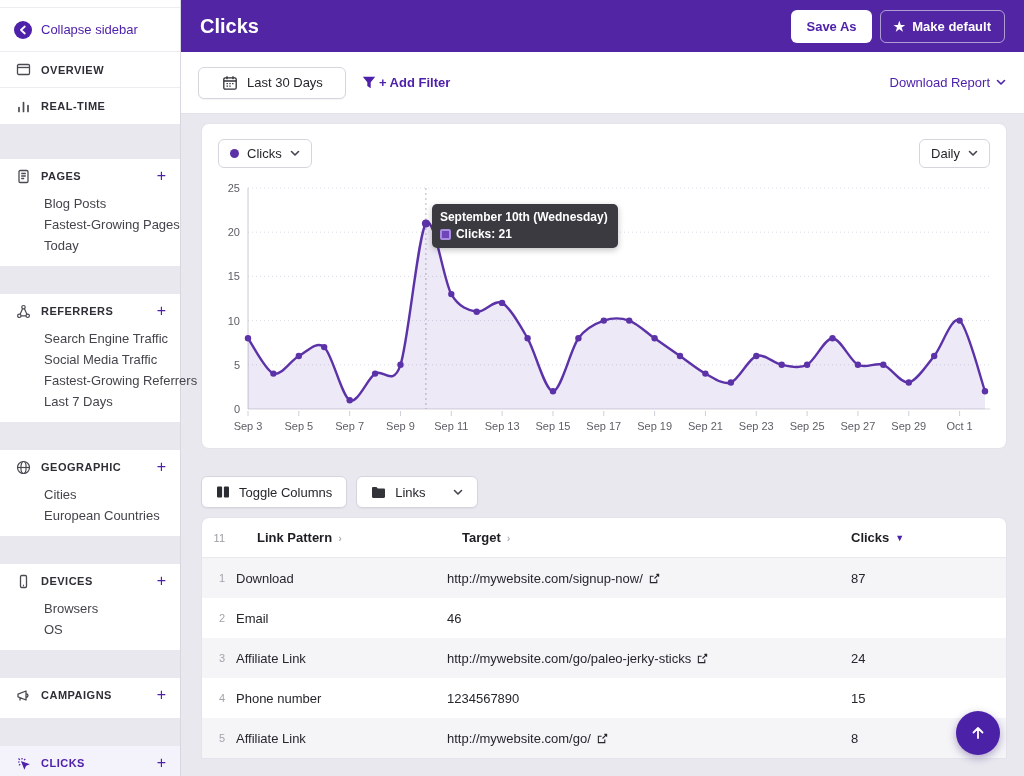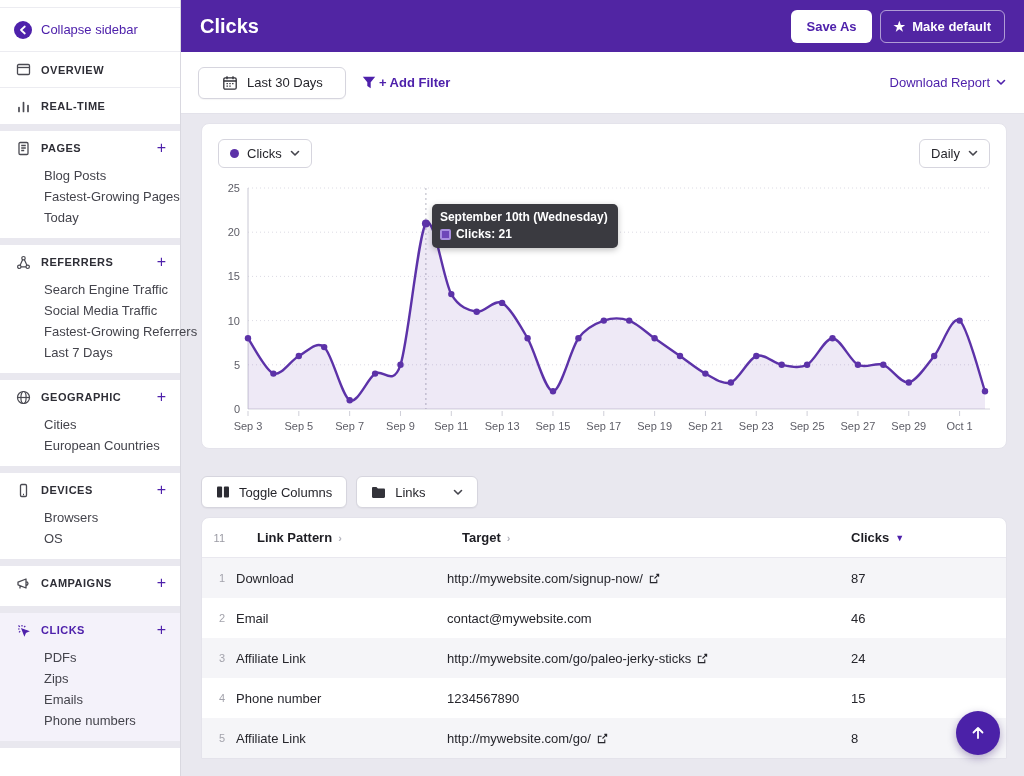--- a/index.html
+++ b/index.html
@@ -9,21 +9,21 @@
 
   
   .sidebar { width:181px; flex:0 0 181px; background:#e9e8ef; border-right:1px solid #d9d8e0; display:flex; flex-direction:column; }
   .side-block { background:#fff; margin-bottom:7px; }
   .side-spacer { height:8px; border-bottom:1px solid #ececf1; }
   .side-row { display:flex; align-items:center; gap:9px; padding:0 14px; height:36px; border-bottom:1px solid #ececf1; cursor:pointer; }
   .side-row:last-child { border-bottom:none; }
   .collapse-row { height:44px; color:#4e21ab; font-size:13px; }
   .nav-row { font-size:11px; font-weight:bold; letter-spacing:.5px; color:#2e2e36; }
   .s-icon { width:18px; height:16px; display:inline-flex; align-items:center; justify-content:center; flex:0 0 18px; }
-  .side-section { background:#fff; margin-bottom:7px; }
+  .side-section { background:#fff; margin-bottom:7px;margin-top:28px; }
   .side-section.active { background:#f4f2fa; }
   .section-head { display:flex; align-items:center; gap:9px; padding:0 14px; height:34px; cursor:pointer; }
   .section-head .s-label { font-size:11px; font-weight:bold; letter-spacing:.5px; color:#2e2e36; flex:1; }
   .side-section.active .s-label { color:#4e21ab; }
   .s-plus { color:#4e21ab; font-size:16px; line-height:1; font-weight:normal; cursor:pointer; }
   .s-items { padding-bottom:10px; }
   .s-item { font-size:13px; color:#44444c; padding-left:44px; height:21px; line-height:21px; cursor:pointer; white-space:nowrap; }
   .side-filler { background:#fff; flex:1; }
 
   
@@ -427,23 +427,20 @@
                   <svg width="11" height="11" viewBox="0 0 12 12" fill="none" stroke="#26262c" stroke-width="1.2">
                     <path d="M8 1.5h2.5V4M10.3 1.7L6 6M8.5 7v3.5H1.5v-7H5"></path>
                   </svg>
                 </span>
               </div>
               <div class="cell clicks">87</div>
             </div>
             <div class="trow">
               <div class="cell num">2</div>
               <div class="cell pattern">Email</div>
-              <div class="cell target">
-                <span>contact@mywebsite.com</span>
-              </div>
               <div class="cell clicks">46</div>
             </div>
             <div class="trow">
               <div class="cell num">3</div>
               <div class="cell pattern">Affiliate Link</div>
               <div class="cell target">
                 <span>http://mywebsite.com/go/paleo-jerky-sticks</span>
                 <span>
                   <svg width="11" height="11" viewBox="0 0 12 12" fill="none" stroke="#26262c" stroke-width="1.2">
                     <path d="M8 1.5h2.5V4M10.3 1.7L6 6M8.5 7v3.5H1.5v-7H5"></path>

